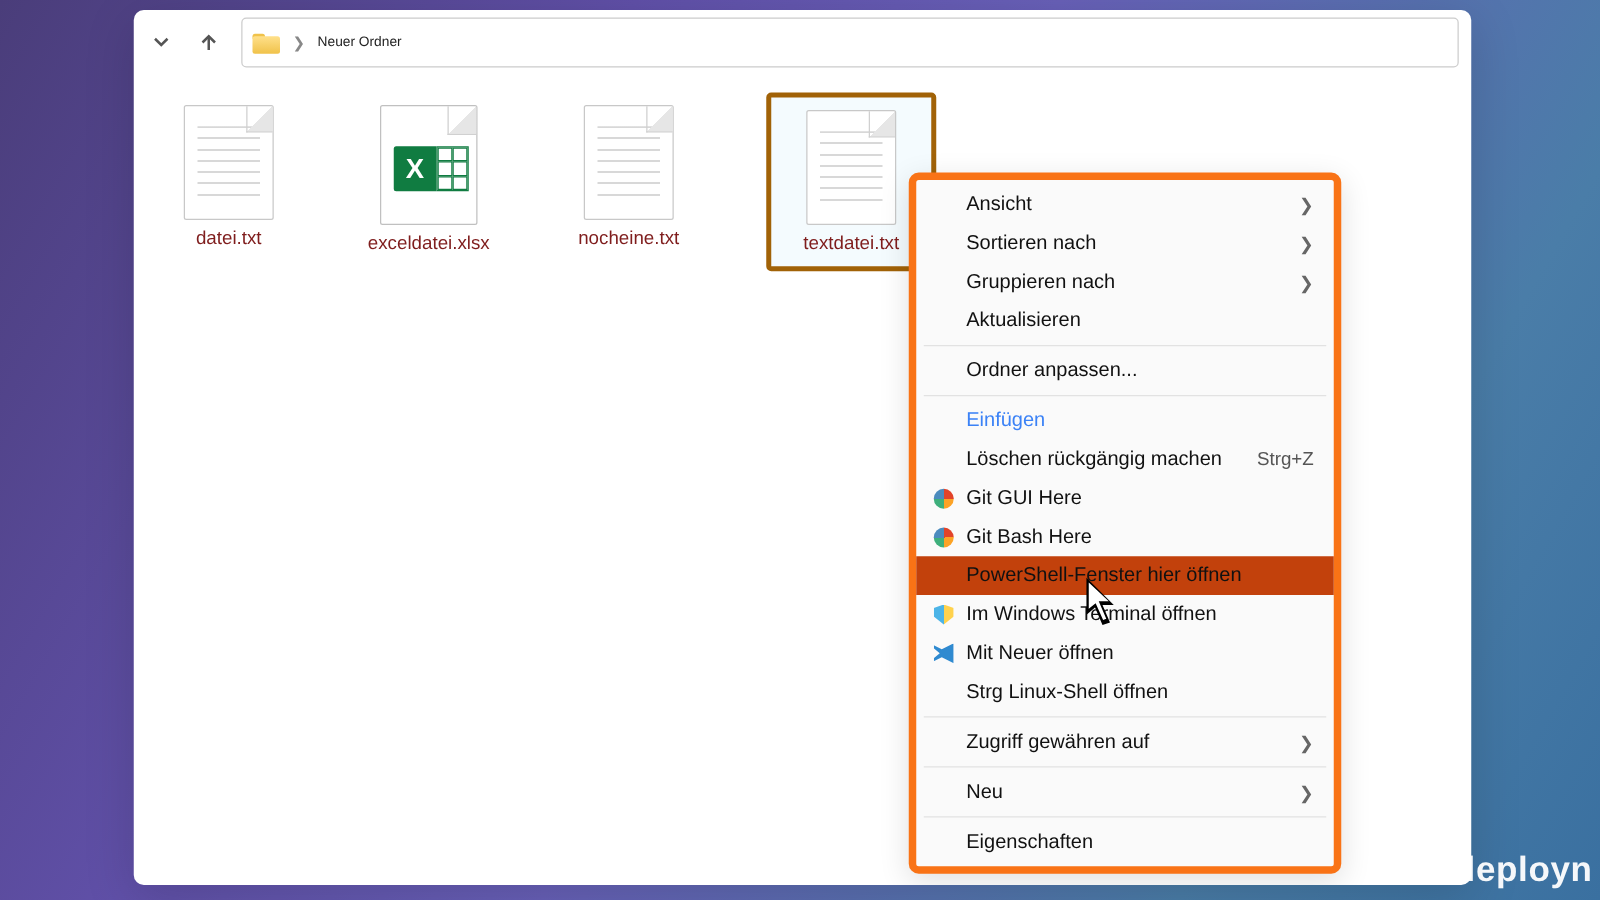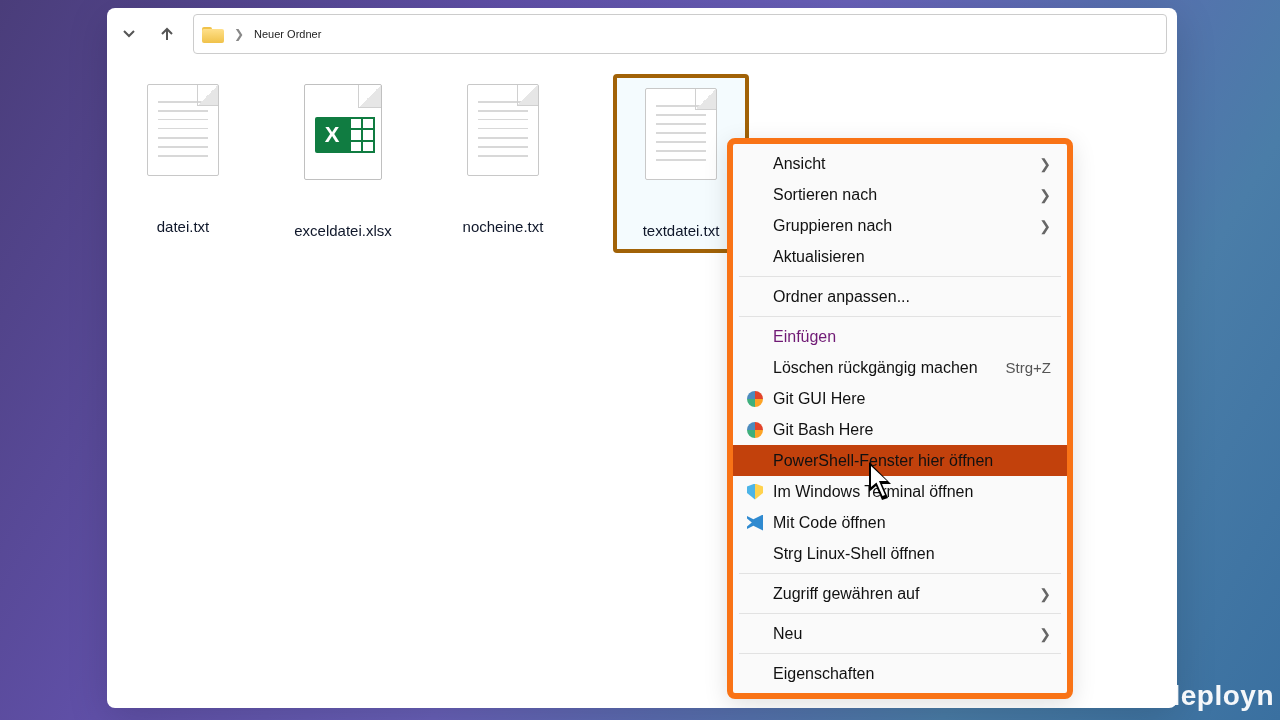--- a/index.html
+++ b/index.html
@@ -79,21 +79,21 @@
     padding: 6px 4px;
     border-radius: 4px;
   }
   .file-item.selected {
     border: 4px solid #a16207;
     background: rgba(76,180,231,.06);
     width: 136px;
     padding: 10px 3px;
     margin-top: -4px;
   }
-  .file-label { font-size: 15px; color: #0f172a; text-align: center; margin-top: 36px; }
+  .file-label { font-size: 15px; color: #7f1d1d; text-align: center; }
   
   .txt-icon {
     width: 72px; height: 92px; position: relative;
     background: #fff; border: 1px solid #c8c8c8; border-radius: 2px;
   }
   .txt-icon::after {
     content:""; position:absolute; right:0; top:0; width:20px; height:20px;
     background: linear-gradient(135deg, transparent 50%, #e6e6e6 50%);
     border-left:1px solid #d0d0d0; border-bottom:1px solid #d0d0d0;
   }
@@ -138,21 +138,21 @@
   }
   .ctx-item {
     display: flex;
     align-items: center;
     height: 31px;
     padding: 0 16px 0 8px;
     font-size: 16px;
     color: #111;
     position: relative;
   }
-  .ctx-item.disabled { color: #701a75; align-items: center; }
+  .ctx-item.disabled { color: #3b82f6; align-items: center; }
   .ctx-item.hovered { background: #c2410c; }
   .ctx-icon { width: 28px; display:flex; align-items:center; justify-content:center; }
   .ctx-text { flex:1; padding-left: 4px; }
   .ctx-shortcut { color:#555; font-size:15px; }
   .ctx-sep { height:1px; background:#e2e2e2; margin: 4px 6px; }
   .chev { color:#666; font-size:14px; }
   
   .git-icon {
     width:16px; height:16px; position:relative;
   }
@@ -298,21 +298,21 @@
         <div class="ctx-item">
           <span class="ctx-icon">
             <span class="shield-icon"></span>
           </span>
           <span class="ctx-text">Im Windows Terminal öffnen</span>
         </div>
         <div class="ctx-item">
           <span class="ctx-icon">
             <span class="vscode-icon"></span>
           </span>
-          <span class="ctx-text">Mit Code öffnen</span>
+          <span class="ctx-text">Mit Neuer öffnen</span>
         </div>
         <div class="ctx-item">
           <span class="ctx-icon"></span>
           <span class="ctx-text">Strg Linux-Shell öffnen</span>
         </div>
         <div class="ctx-sep"></div>
         <div class="ctx-item">
           <span class="ctx-icon"></span>
           <span class="ctx-text">Zugriff gewähren auf</span>
           <span class="chev">❯</span>

